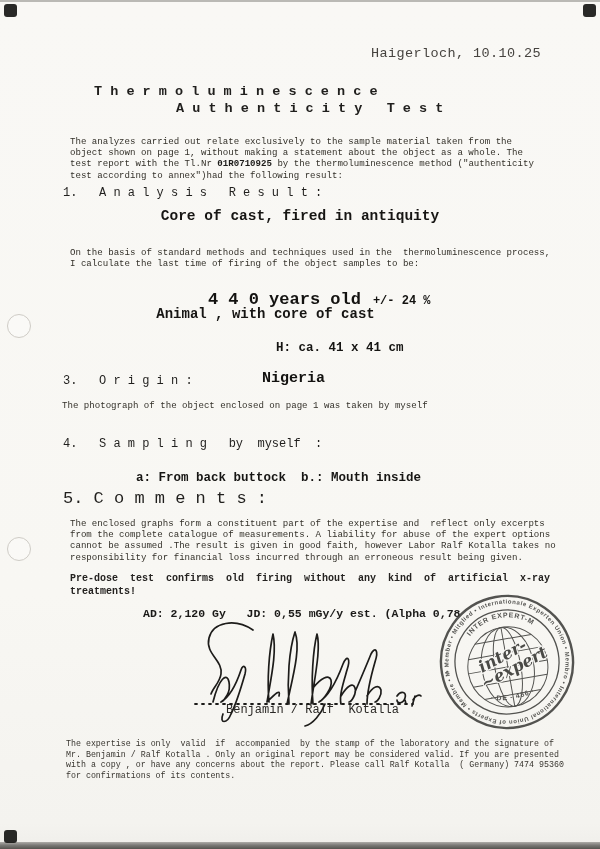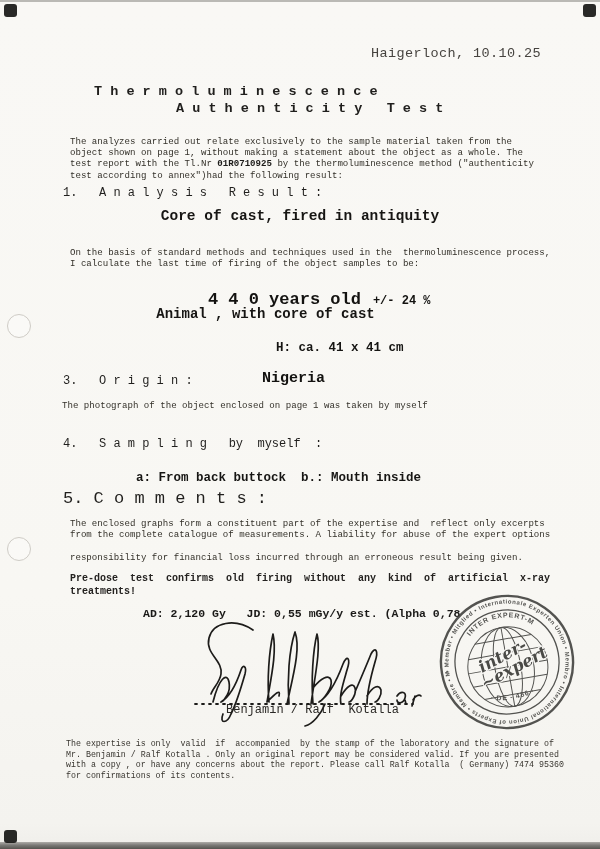--- a/index.html
+++ b/index.html
@@ -91,21 +91,21 @@
 
   <div class="abs photo">The photograph of the object enclosed on page 1 was taken by myself</div>
 
   <div class="heading h-sampling">4.   S a m p l i n g   by  myself  :</div>
   <div class="abs sampling-detail">a: From back buttock  b.: Mouth inside</div>
 
   <div class="heading h-comments">5. C o m m e n t s :</div>
   <p class="para comments">
     <span class="ln">The enclosed graphs form a constituent part of the expertise and  reflect only excerpts</span><br>
     <span class="ln">from the complete catalogue of measurements. A liability for abuse of the expert options</span><br>
-    <br>
+    <span class="ln">cannot be assumed .The result is given in good faith, however Labor Ralf Kotalla takes no</span><br>
     <span class="ln">responsibility for financial loss incurred through an erroneous result being given.</span>
   </p>
 
   <p class="para predose">
     <span class="ln">Pre-dose  test  confirms  old  firing  without  any  kind  of  artificial  x-ray</span><br>
     <span class="ln">treatments!</span>
   </p>
 
   <div class="abs dose">AD: 2,120 Gy   JD: 0,55 mGy/y est. (Alpha 0,78</div>
 

